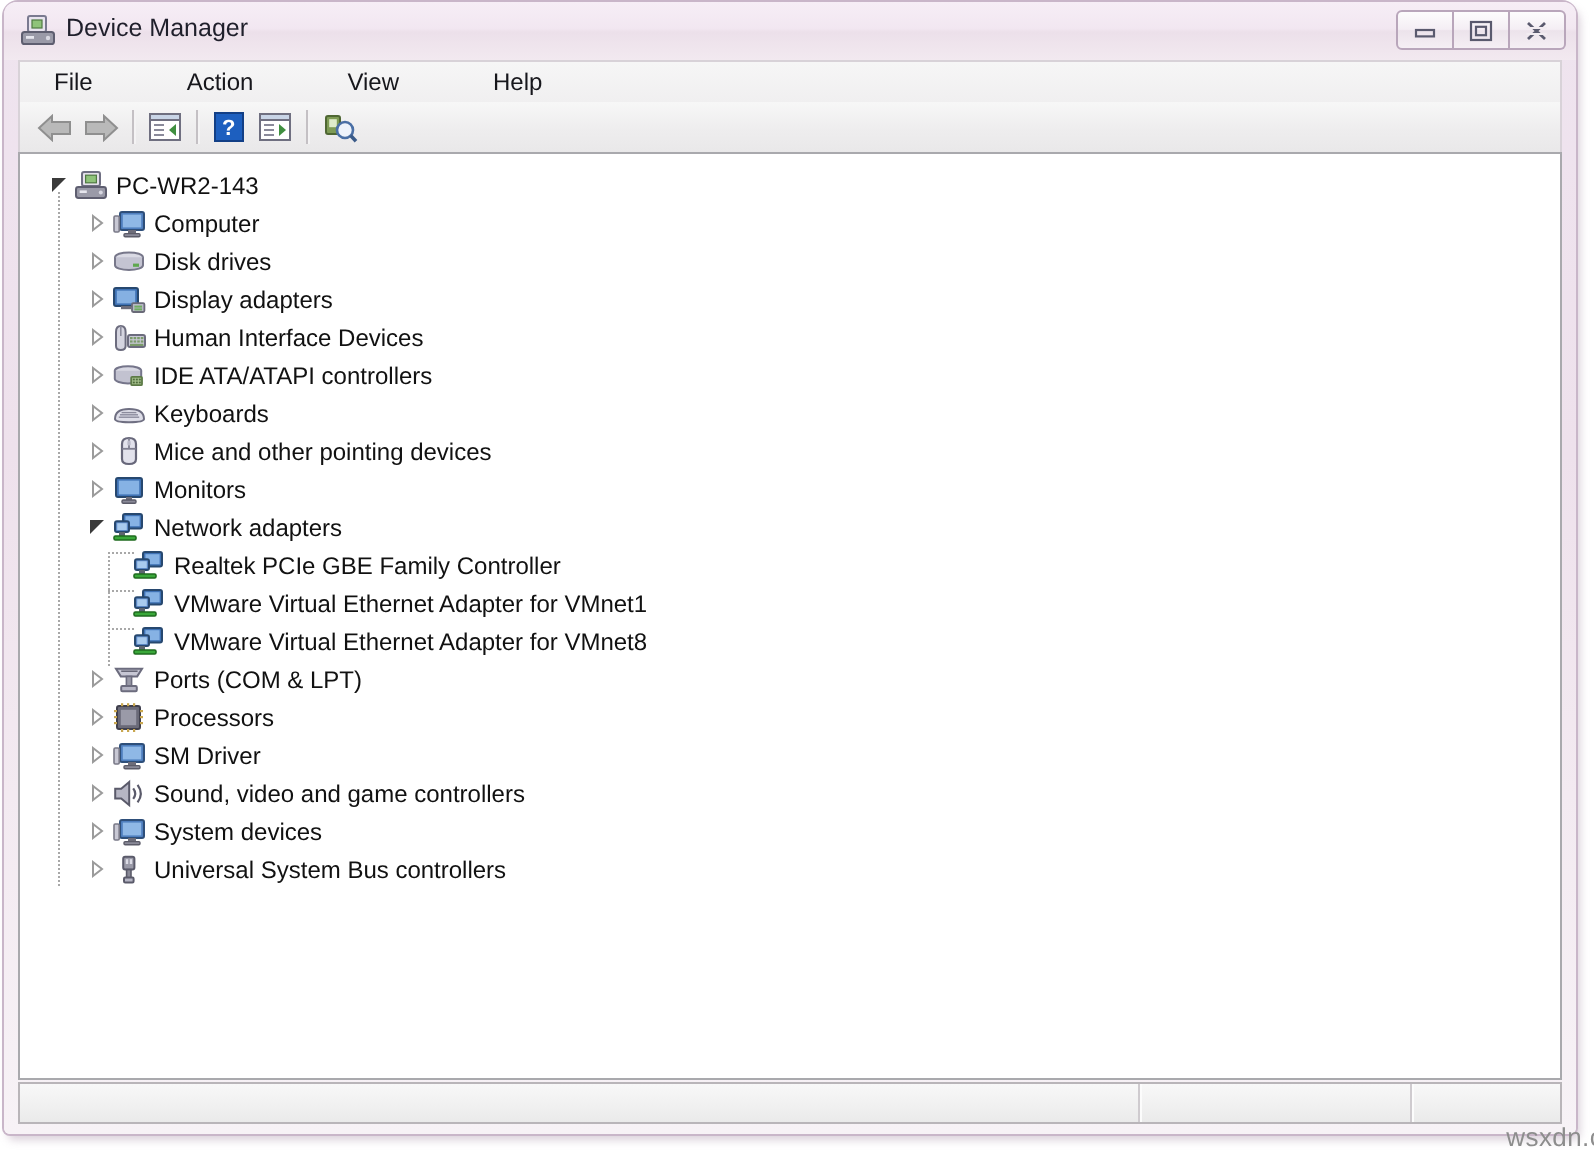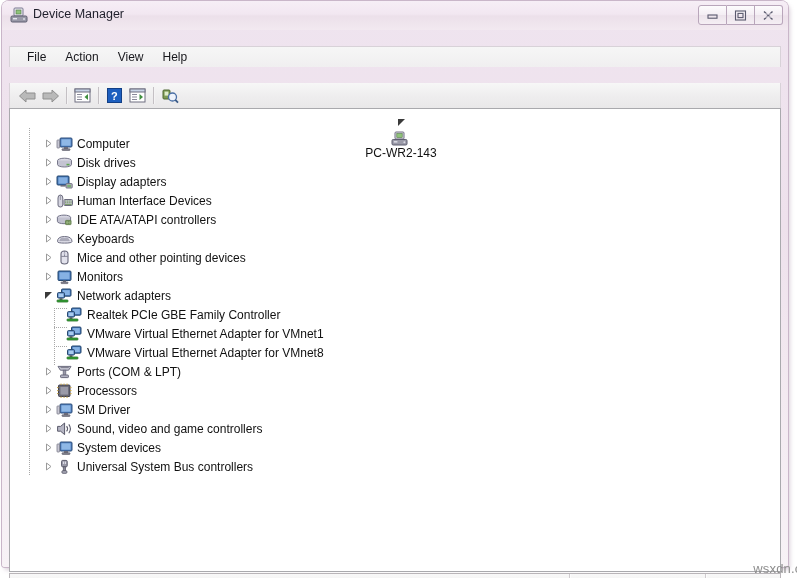--- a/index.html
+++ b/index.html
@@ -69,29 +69,30 @@
     display: flex; align-items: center; justify-content: center;
     cursor: default;
   }
   .cbtn:first-child { border-left-width: 1px; border-radius: 3px 0 0 3px; }
   .cbtn:last-child  { border-radius: 0 3px 3px 0; }
   .cbtn svg { display: block; }
 
   
   #menubar {
     position: relative;
-    margin: 16px 7px;
+    margin: 0 7px;
     height: 21px;
     background: linear-gradient(to bottom, #f6f6f6 0%, #f0eff0 100%);
     border: 1px solid #d8d2d8;
     border-bottom: none;
     display: flex;
     align-items: center;
     padding-left: 8px;
     box-sizing: border-box;
+    gap: 28px;
   }
   .menu-item {
     font-size: 12px;
     color: #17171c;
     padding: 2px 10px 3px 9px;
     cursor: default;
     white-space: nowrap;
   }
 
   
@@ -151,21 +152,21 @@
   .ico {
     width: 17px; height: 17px;
     display: flex; align-items: center; justify-content: center;
     flex: 0 0 17px;
     margin-right: 4px;
   }
   .ico svg, .twisty svg { display: block; }
   .label { font-size: 12px; color: #111111; line-height: 1; }
 
   
-  .lvl0 { padding-left: 0px; flex-direction: column; }
+  .lvl0 { padding-left: 0px; }
   .lvl1 { padding-left: 19px; }
   .lvl2 { padding-left: 44px; }
 
   
   .guide-v {
     position: absolute;
     left: 19px;
     top: 19px;
     width: 1px;
     height: 347px;

